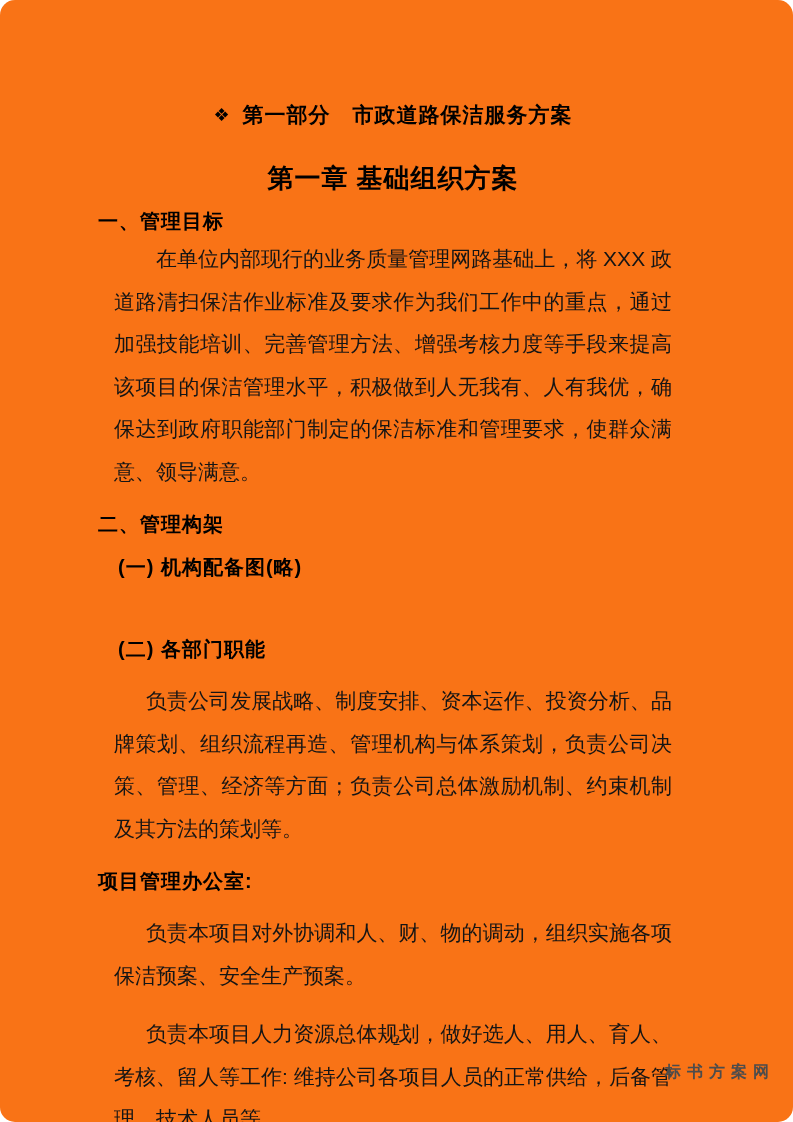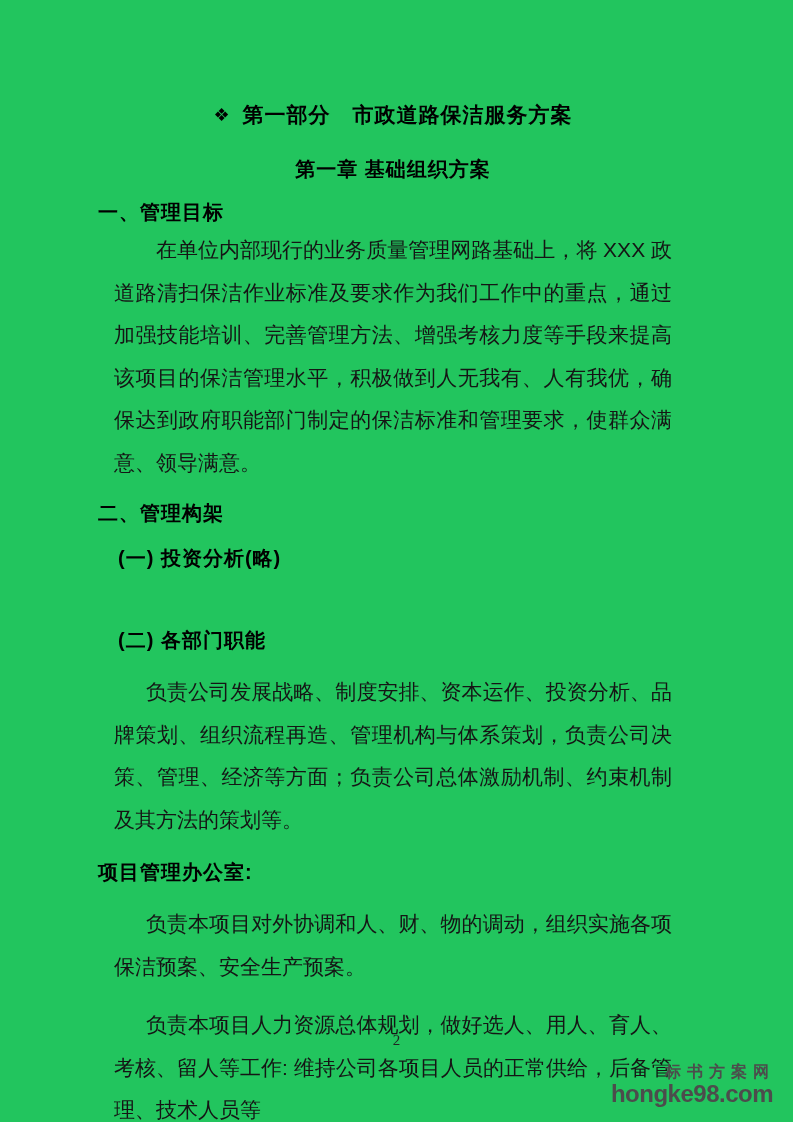--- a/index.html
+++ b/index.html
@@ -5,21 +5,21 @@
   html, body { margin: 0; padding: 0; }
   body {
     width: 793px;
     height: 1122px;
     background: #ffffff;
     position: relative;
     overflow: hidden;
     font-family: "Liberation Sans", "DejaVu Sans", sans-serif;
     color: #111111;
   }
-  .page { position: absolute; inset: 0; background: #22c55e; }
+  .page { position: absolute; inset: 0; background: #f97316; border-radius: 15px; }
   .content {
     position: absolute;
     left: 98px;
     top: 0;
     width: 590px;
   }
   .part-heading {
     margin: 100px 0 0 0;
     font-size: 21px;
     line-height: 30px;
@@ -28,38 +28,38 @@
     color: #000000;
     letter-spacing: 1px;
   }
   .part-heading .diamond {
     font-size: 18px;
     margin-right: 12px;
     position: relative;
     top: -1px;
   }
   .chapter-heading {
-    margin: 23px 0 0 0;
-    font-size: 20px;
+    margin: 32px 0 0 0;
+    font-size: 26px;
     line-height: 30px;
     font-weight: bold;
     text-align: center;
     color: #000000;
     letter-spacing: 1px;
   }
   .sec-heading {
     margin: 0;
     font-size: 20px;
     line-height: 30px;
     font-weight: bold;
     color: #000000;
     letter-spacing: 1px;
   }
   .sec-heading.sec1 { margin-top: 13px; }
-  .sec-heading.sec2 { margin-top: 0; font-family: Liberation Mono, monospace; }
+  .sec-heading.sec2 { margin-top: 0; }
   .sub-heading {
     margin: 0;
     padding-left: 20px;
     font-size: 20px;
     line-height: 30px;
     font-weight: bold;
     color: #000000;
     letter-spacing: 1px;
   }
   .sub-heading.sub1 { margin-top: 13px; }
@@ -125,32 +125,31 @@
     <h1 class="part-heading"><span class="diamond">❖</span><span>第一部分　市政道路保洁服务方案</span></h1>
 
     <h2 class="chapter-heading">第一章 基础组织方案</h2>
 
     <h3 class="sec-heading sec1">一、管理目标</h3>
 
     <p class="body-para main">在单位内部现行的业务质量管理网路基础上，将 XXX 政道路清扫保洁作业标准及要求作为我们工作中的重点，通过加强技能培训、完善管理方法、增强考核力度等手段来提高该项目的保洁管理水平，积极做到人无我有、人有我优，确保达到政府职能部门制定的保洁标准和管理要求，使群众满意、领导满意。</p>
 
     <h3 class="sec-heading sec2">二、管理构架</h3>
 
-    <h4 class="sub-heading sub1">(一) 投资分析(略)</h4>
+    <h4 class="sub-heading sub1">(一) 机构配备图(略)</h4>
 
     <h4 class="sub-heading sub2">(二) 各部门职能</h4>
 
     <p class="body-para dept">负责公司发展战略、制度安排、资本运作、投资分析、品牌策划、组织流程再造、管理机构与体系策划，负责公司决策、管理、经济等方面；负责公司总体激励机制、约束机制及其方法的策划等。</p>
 
     <h5 class="dept-name d2">项目管理办公室:</h5>
     <p class="body-para dept">负责本项目对外协调和人、财、物的调动，组织实施各项保洁预案、安全生产预案。</p>
 
     <p class="body-para dept">负责本项目人力资源总体规划，做好选人、用人、育人、考核、留人等工作: 维持公司各项目人员的正常供给，后备管理、技术人员等</p>
 
   </div>
 
   <div class="footer-pagenum">2</div>
 
   <div class="watermark">
     <div class="wm-name">标书方案网</div>
-    <div class="wm-url">hongke98.com</div>
   </div>
 </div>
 
 </body></html>

